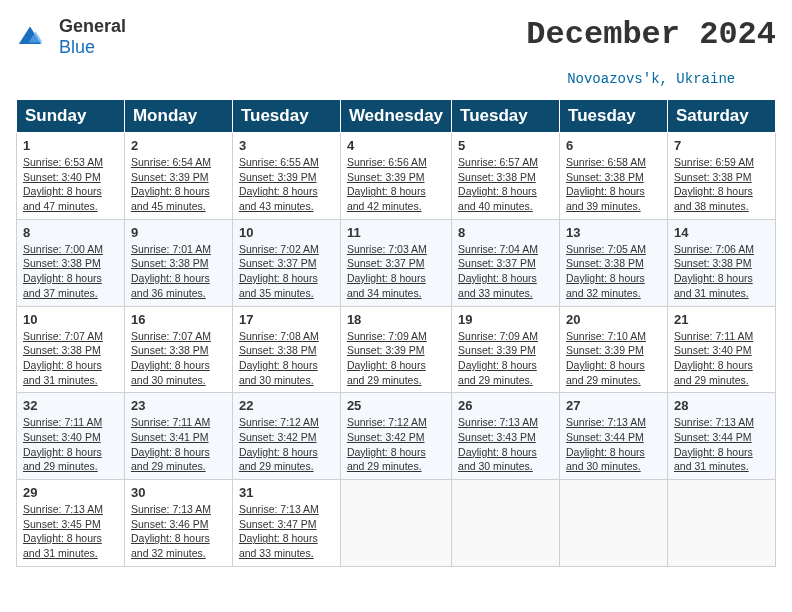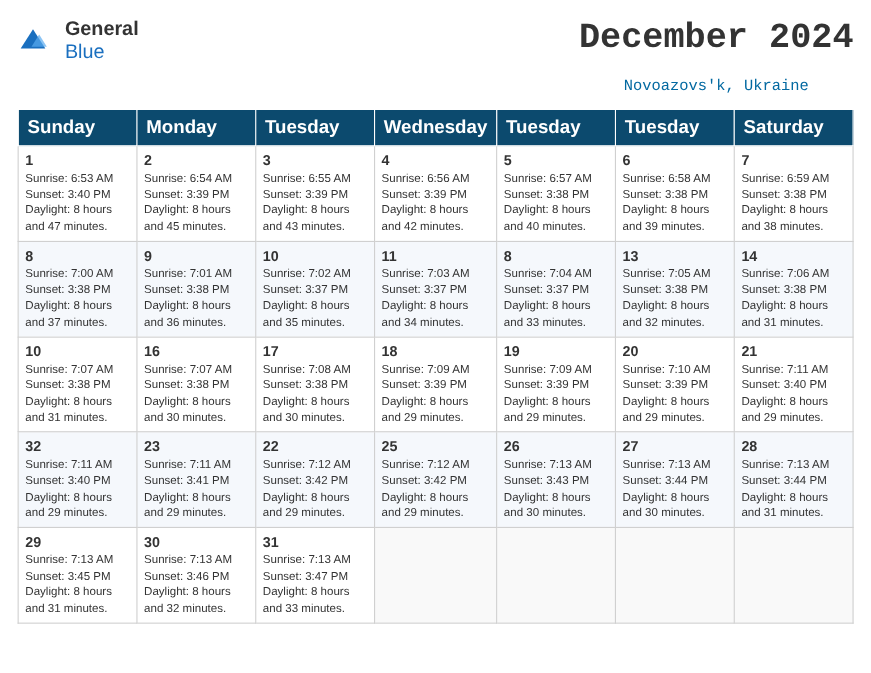--- a/index.html
+++ b/index.html
@@ -81,20 +81,21 @@
     .day-num {
       font-size: 13px;
       font-weight: bold;
       display: block;
       margin-bottom: 2px;
     }
     .day-info {
       font-size: 10.5px;
       line-height: 1.4;
       color: #333;
+      text-decoration: underline;
     }
     .empty-cell {
       background: #f9f9f9 !important;
     }
   </style>
 </head>
 <body>
 
 <div class="header">
   <div class="logo">

